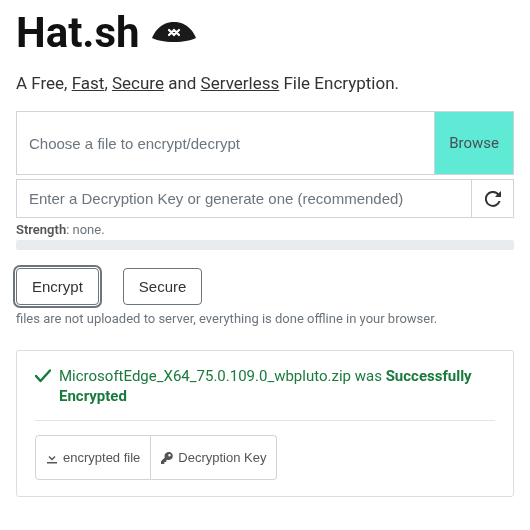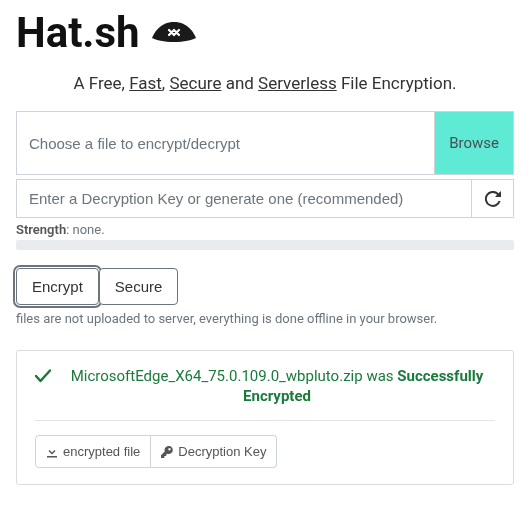--- a/index.html
+++ b/index.html
@@ -18,21 +18,20 @@
     }
     .title {
       font-size: 42px;
       font-weight: 700;
       color: #111;
     }
     .tagline {
       font-size: 17px;
       color: #333;
       margin-bottom: 18px;
-      text-align: center;
     }
     .tagline .u { text-decoration: underline; }
     .input-group {
       display: flex;
       margin-bottom: 4px;
     }
     .input-text {
       flex: 1;
       padding: 10px 12px;
       border: 1px solid #ced4da;
@@ -66,21 +65,21 @@
     .strength-label { font-weight: 600; color:#555; }
     .strength-bar {
       height: 10px;
       background: #e9ecef;
       border-radius: 2px;
       margin-bottom: 18px;
       width: 100%;
     }
     .btn-row {
       display: flex;
-      gap: 0;
+      gap: 24px;
       margin-bottom: 6px;
     }
     .btn {
       padding: 9px 15px;
       border: 1px solid #6c757d;
       background: #fff;
       font-size: 15px;
       border-radius: 4px;
       cursor: pointer;
       color: #333;
@@ -101,31 +100,31 @@
     }
     .result-msg {
       display: flex;
       align-items: flex-start;
       gap: 8px;
       color: #1a7a3c;
       font-size: 15px;
       margin-bottom: 14px;
     }
     .result-msg .check { flex-shrink: 0; margin-top:2px;}
-    .result-text { line-height: 1.3; text-align: center; }
+    .result-text { line-height: 1.3; }
     .result-text strong { font-weight: 700; }
     .divider { border: none; border-top: 1px solid #e5e5e5; margin-bottom: 14px; }
     .btn-group {
       display: inline-flex;
     }
     .btn-sm {
       display: inline-flex;
       align-items: center;
       gap: 5px;
-      padding: 8px 10px;
+      padding: 14px 10px;
       border: 1px solid #ced4da;
       background: #fff;
       font-size: 13px;
       color: #555;
       cursor: pointer;
     }
     .btn-sm:first-child { border-radius: 4px 0 0 4px; }
     .btn-sm:last-child { border-radius: 0 4px 4px 0; border-left: none; }
     svg { display: block; }
   </style>

